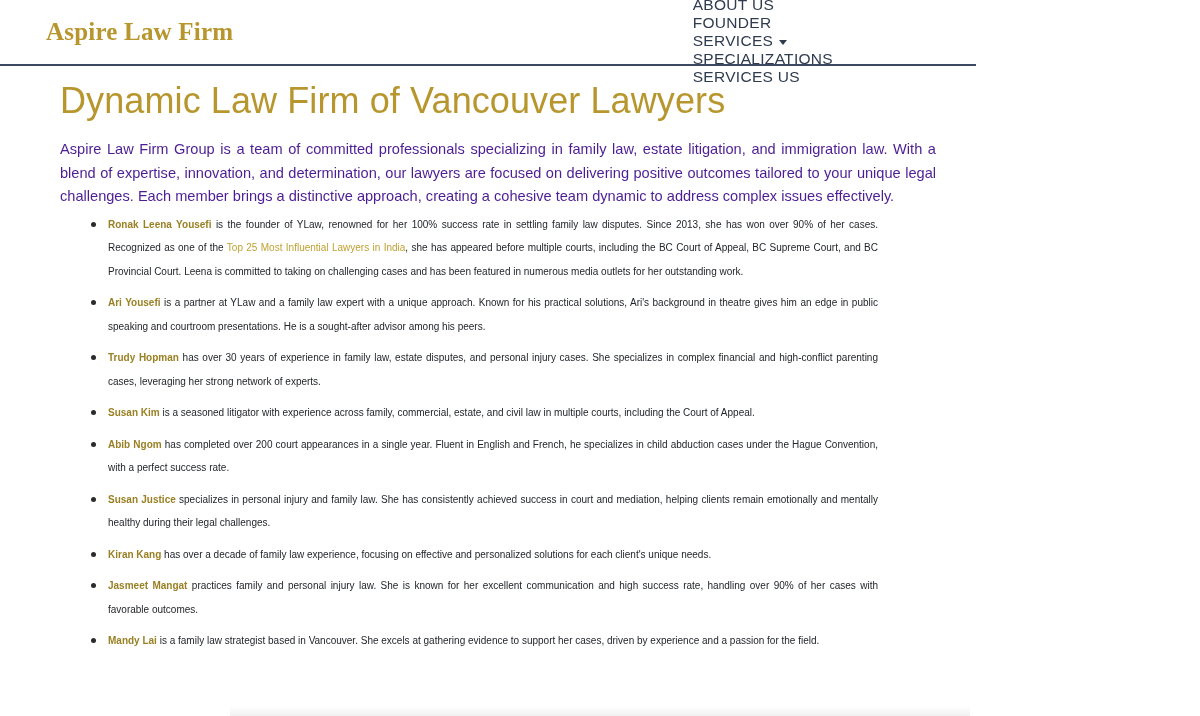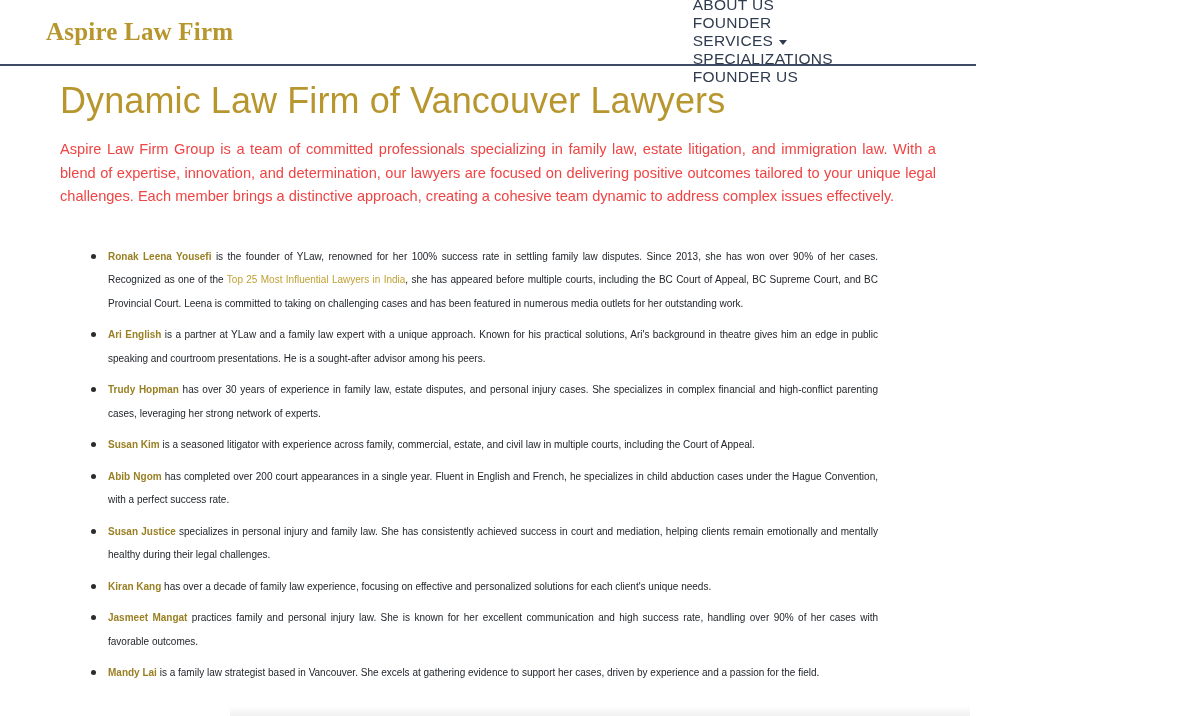--- a/index.html
+++ b/index.html
@@ -73,23 +73,23 @@
     font-family: "Liberation Sans", sans-serif;
     font-size: 36px;
     font-weight: normal;
     color: #b8962e;
     margin: 0 0 16px 14px;
     letter-spacing: 0.1px;
   }
   .intro {
     font-size: 14.6px;
     line-height: 23.5px;
-    color: #ef4444;
+    color: #4c1d95;
     text-align: justify;
-    margin: 0 0 36px 14px;
+    margin: 0 0 4px 14px;
     max-width: 1105px;
   }
   .includes {
     font-size: 14.6px;
     line-height: 23px;
     color: #22262b;
     margin: 0 0 12px 14px;
   }
   ul.team {
     margin: 0;
@@ -152,31 +152,31 @@
           <span>FOUNDER</span>
         </div>
         <div class="nav-item">
           <span>SERVICES</span>
           <span class="caret"></span>
         </div>
         <div class="nav-item">
           <span>SPECIALIZATIONS</span>
         </div>
         <div class="nav-item">
-          <span>FOUNDER US</span>
+          <span>SERVICES US</span>
         </div>
       </nav>
   </header>
 
   <main class="content">
     <h1 class="page-title">Dynamic Law Firm of Vancouver Lawyers</h1>
     <p class="intro">Aspire Law Firm Group is a team of committed professionals specializing in family law, estate litigation, and immigration law. With a blend of expertise, innovation, and determination, our lawyers are focused on delivering positive outcomes tailored to your unique legal challenges. Each member brings a distinctive approach, creating a cohesive team dynamic to address complex issues effectively.</p>
     <ul class="team" id="team-root">
         <li><span class="name">Ronak Leena Yousefi</span><span> is the founder of YLaw, renowned for her 100% success rate in settling family law disputes. Since 2013, she has won over 90% of her cases. Recognized as one of the </span><a class="inline-link" href="#">Top 25 Most Influential Lawyers in India</a><span>, she has appeared before multiple courts, including the BC Court of Appeal, BC Supreme Court, and BC Provincial Court. Leena is committed to taking on challenging cases and has been featured in numerous media outlets for her outstanding work.</span></li>
-        <li><span class="name">Ari English</span><span> is a partner at YLaw and a family law expert with a unique approach. Known for his practical solutions, Ari's background in theatre gives him an edge in public speaking and courtroom presentations. He is a sought-after advisor among his peers.</span></li>
+        <li><span class="name">Ari Yousefi</span><span> is a partner at YLaw and a family law expert with a unique approach. Known for his practical solutions, Ari's background in theatre gives him an edge in public speaking and courtroom presentations. He is a sought-after advisor among his peers.</span></li>
         <li><span class="name">Trudy Hopman</span><span> has over 30 years of experience in family law, estate disputes, and personal injury cases. She specializes in complex financial and high-conflict parenting cases, leveraging her strong network of experts.</span></li>
         <li><span class="name">Susan Kim</span><span> is a seasoned litigator with experience across family, commercial, estate, and civil law in multiple courts, including the Court of Appeal.</span></li>
         <li><span class="name">Abib Ngom</span><span> has completed over 200 court appearances in a single year. Fluent in English and French, he specializes in child abduction cases under the Hague Convention, with a perfect success rate.</span></li>
         <li><span class="name">Susan Justice</span><span> specializes in personal injury and family law. She has consistently achieved success in court and mediation, helping clients remain emotionally and mentally healthy during their legal challenges.</span></li>
         <li><span class="name">Kiran Kang</span><span> has over a decade of family law experience, focusing on effective and personalized solutions for each client's unique needs.</span></li>
         <li><span class="name">Jasmeet Mangat</span><span> practices family and personal injury law. She is known for her excellent communication and high success rate, handling over 90% of her cases with favorable outcomes.</span></li>
         <li><span class="name">Mandy Lai</span><span> is a family law strategist based in Vancouver. She excels at gathering evidence to support her cases, driven by experience and a passion for the field.</span></li>
       </ul>
   </main>
 

